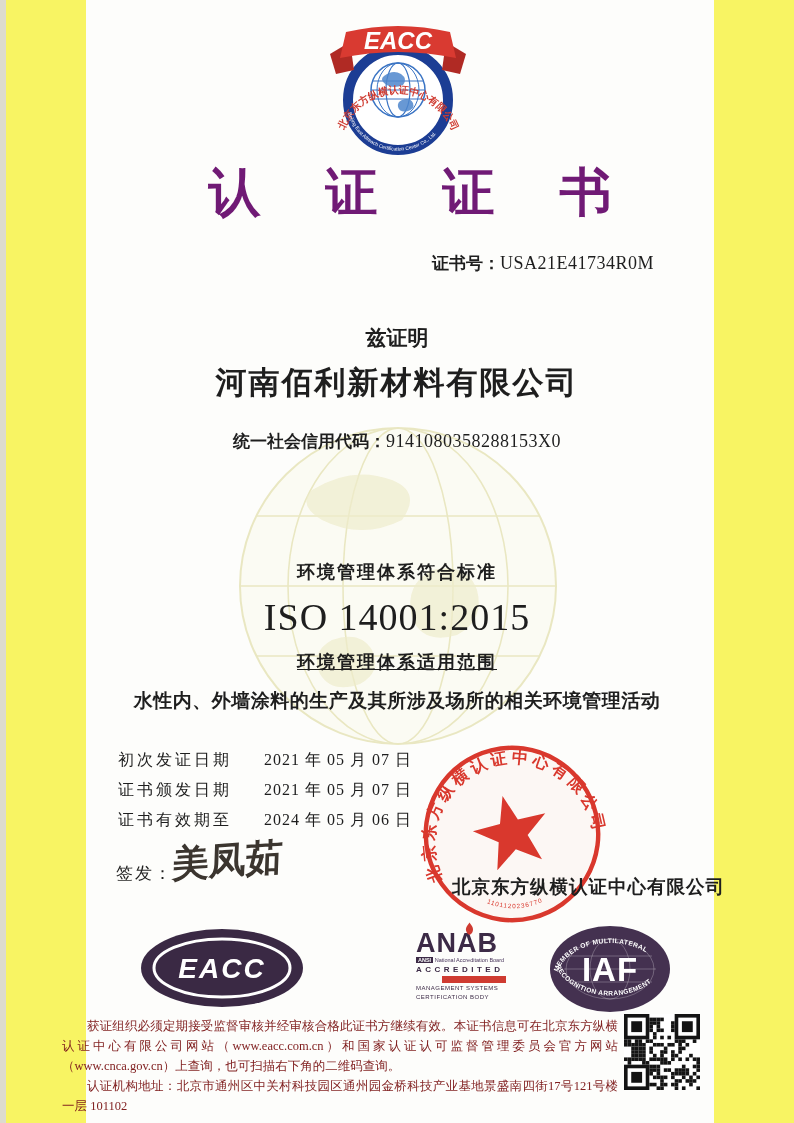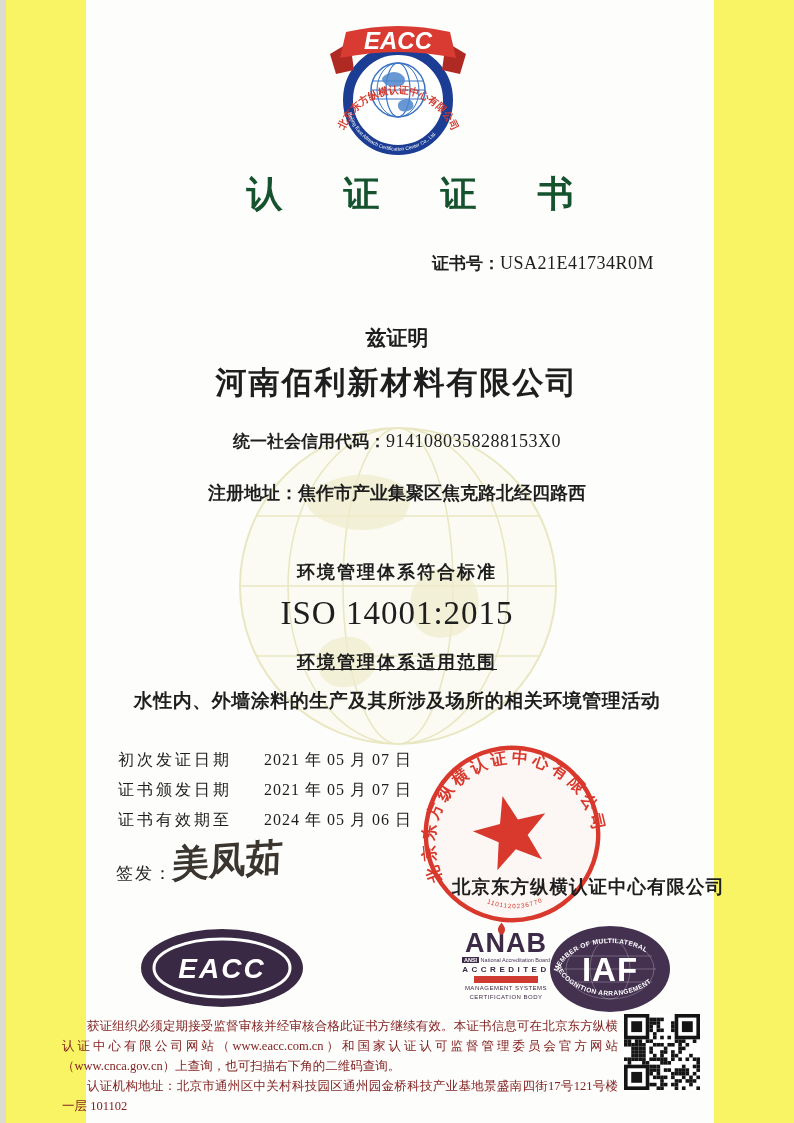--- a/index.html
+++ b/index.html
@@ -5,45 +5,45 @@
   html,body{margin:0;padding:0;}
   body{width:794px;height:1123px;background:#fdfdfb;font-family:"Liberation Serif",serif;color:#1e1e1e;}
   .page{position:relative;width:794px;height:1123px;overflow:hidden;background:#fdfdfb;}
   .band{position:absolute;top:0;height:100%;background:#f8f463;}
   .band-left{left:0;width:86px;box-shadow:inset 6px 0 0 #dddbce;}
   .band-right{right:0;width:80px;}
   .abs{position:absolute;}
   .ctr{left:80px;width:634px;text-align:center;}
   .heiti{font-family:"Liberation Sans",sans-serif;font-weight:bold;}
   .songti{font-family:"Liberation Serif",serif;}
-  .cert-title{top:170px;font-size:36px;font-weight:bold;color:#14532d;letter-spacing:26px;padding-left:26px;font-family:"Liberation Serif",serif;}
+  .cert-title{top:158px;font-size:52px;font-weight:bold;color:#701a75;letter-spacing:26px;padding-left:26px;font-family:"Liberation Serif",serif;}
   .cert-no{left:432px;top:252px;font-size:17px;}
   .cert-no .lbl{font-weight:600;}
   .cert-no .val{font-size:18px;letter-spacing:.5px;}
   .statement{top:324px;font-size:21px;font-weight:bold;}
   .company{top:362px;font-size:31px;letter-spacing:2px;}
   .credit{top:430px;font-size:17px;}
   .credit .lbl{font-family:"Liberation Sans",sans-serif;font-weight:bold;font-size:17px;}
   .credit .val{font-size:18px;letter-spacing:.5px;}
   .addr{top:478px;font-size:18px;line-height:30px;}
   .std-caption{top:560px;font-size:18px;font-weight:bold;letter-spacing:2px;}
-  .iso{top:595px;font-size:33px;letter-spacing:1px;}
+  .iso{top:595px;font-size:38px;letter-spacing:1px;}
   .scope-caption{top:650px;font-size:18px;font-weight:bold;letter-spacing:2px;text-decoration:underline;}
   .scope{top:688px;font-size:19px;letter-spacing:.5px;}
   .dates{left:118px;top:750px;font-size:16px;}
   .dates .row{display:flex;margin-bottom:9px;}
   .dates .dlbl{width:128px;letter-spacing:3px;}
   .dates .dval{margin-left:18px;letter-spacing:1px;}
   .sign-label{left:116px;top:862px;font-size:17px;letter-spacing:2px;}
   .signature{left:172px;top:836px;font-size:37px;font-weight:bold;color:#3b352f;transform:rotate(-4deg) skewX(-6deg);font-family:"Liberation Serif",serif;}
   .seal-svg{left:414px;top:736px;transform:rotate(-14deg);}
   .seal-caption{left:452px;top:874px;font-size:18.5px;font-weight:600;letter-spacing:1px;}
   .logo-top{left:318px;top:18px;}
   .logo-eacc{left:136px;top:926px;}
-  .anab{left:448px;top:930px;width:116px;text-align:center;font-family:"Liberation Sans",sans-serif;color:#3c2a46;}
+  .anab{left:416px;top:930px;width:116px;text-align:left;font-family:"Liberation Sans",sans-serif;color:#3c2a46;}
   .anab-word{position:relative;font-size:27px;font-weight:900;letter-spacing:1px;line-height:26px;}
   .anab-flame{position:absolute;left:47px;top:-8px;}
   .anab-sub{font-size:5.5px;margin-top:1px;color:#47335a;}
   .anab-sub .ansi{background:#3c2a46;color:#fff;padding:0 2px;font-weight:bold;}
   .anab-acc{font-size:8px;letter-spacing:3.5px;font-weight:600;margin-top:2px;}
   .anab-band{width:64px;height:7px;background:#cf3b31;margin:2px auto;}
   .anab-body{font-size:6px;letter-spacing:.5px;line-height:7.5px;margin-top:1px;}
   .logo-iaf{left:548px;top:924px;}
   .notes{left:62px;top:1016px;width:556px;font-size:12.5px;line-height:1.6;color:#7f1d1d;text-align:justify;}
   .notes p{margin:0;text-indent:2em;}
@@ -117,21 +117,20 @@
 
   <div class="abs ctr statement songti">兹证明</div>
 
   <div class="abs ctr company heiti">河南佰利新材料有限公司</div>
 
   <div class="abs ctr credit">
     <span class="lbl">统一社会信用代码：</span><span class="val">9141080358288153X0</span>
   </div>
 
   <div class="abs ctr addr heiti">
-    <div><span>注册地址：</span><span>焦作市产业集聚区焦克路北经四路西</span></div>
   </div>
 
   <div class="abs ctr std-caption songti">环境管理体系符合标准</div>
   <div class="abs ctr iso songti">ISO 14001:2015</div>
   <div class="abs ctr scope-caption songti">环境管理体系适用范围</div>
   <div class="abs ctr scope heiti">水性内、外墙涂料的生产及其所涉及场所的相关环境管理活动</div>
 
   <div class="abs dates songti">
     <div class="row">
       <span class="dlbl">初次发证日期</span>

